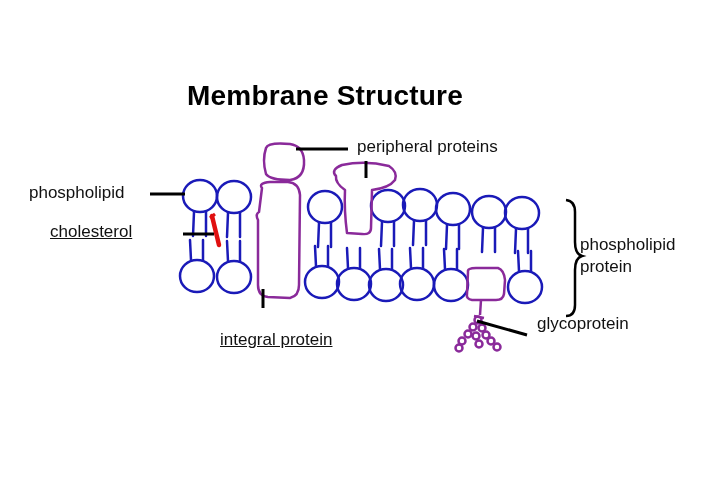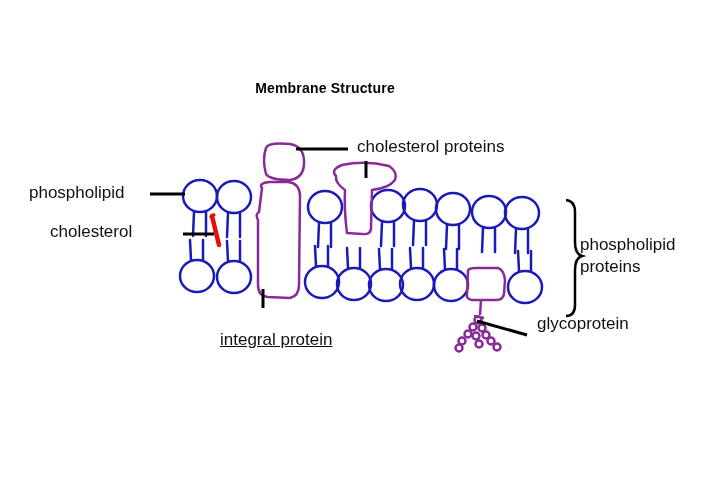--- a/index.html
+++ b/index.html
@@ -1,32 +1,32 @@
 <!DOCTYPE html>
 <html><head>
 <meta charset="utf-8">
 <style>
   html,body{margin:0;padding:0;background:#fff;}
   body{width:724px;height:482px;position:relative;overflow:hidden;font-family:"Liberation Sans",sans-serif;}
-  .title{position:absolute;left:0;width:680px;top:80px;text-align:center;font-weight:bold;font-size:14px;color:#000;letter-spacing:0.2px;}
+  .title{position:absolute;left:0;width:680px;top:80px;text-align:center;font-weight:bold;font-size:28px;color:#000;letter-spacing:0.2px;}
   .title span{position:relative;left:-15px;}
   .lbl{position:absolute;font-size:17px;color:#111;white-space:nowrap;}
   svg{position:absolute;left:0;top:0;}
 </style>
 </head>
 <body>
 
 <div class="title"><span>Membrane Structure</span></div>
 
 <div class="lbl" style="left:29px;top:183px;">phospholipid</div>
-<div class="lbl" style="left:50px;top:222px;">cholesterol</div>
-<div class="lbl" style="left:357px;top:137px;">cholesterol proteins</div>
+<div class="lbl" style="left:50px;top:222px;text-decoration:underline;">cholesterol</div>
+<div class="lbl" style="left:357px;top:137px;">peripheral proteins</div>
 <div class="lbl" style="left:220px;top:330px;text-decoration:underline;">integral protein</div>
 <div class="lbl" style="left:580px;top:235px;">phospholipid</div>
-<div class="lbl" style="left:580px;top:257px;">proteins</div>
+<div class="lbl" style="left:580px;top:257px;">protein</div>
 <div class="lbl" style="left:537px;top:314px;">glycoprotein</div>
 
 <svg width="724" height="482" viewBox="0 0 724 482">
   <g id="lipids" fill="none" stroke="#1a1ab8" stroke-width="2.5" stroke-linecap="round">
       <ellipse cx="200" cy="196" rx="17" ry="16"></ellipse>
       <path d="M194,212 L193,236 M206,212 L206,236"></path>
       <ellipse cx="234" cy="197" rx="17" ry="16"></ellipse>
       <path d="M228,213 L227,237 M240,213 L240,237"></path>
       <ellipse cx="325" cy="207" rx="17" ry="16"></ellipse>
       <path d="M319,223 L318,247 M331,223 L331,247"></path>

